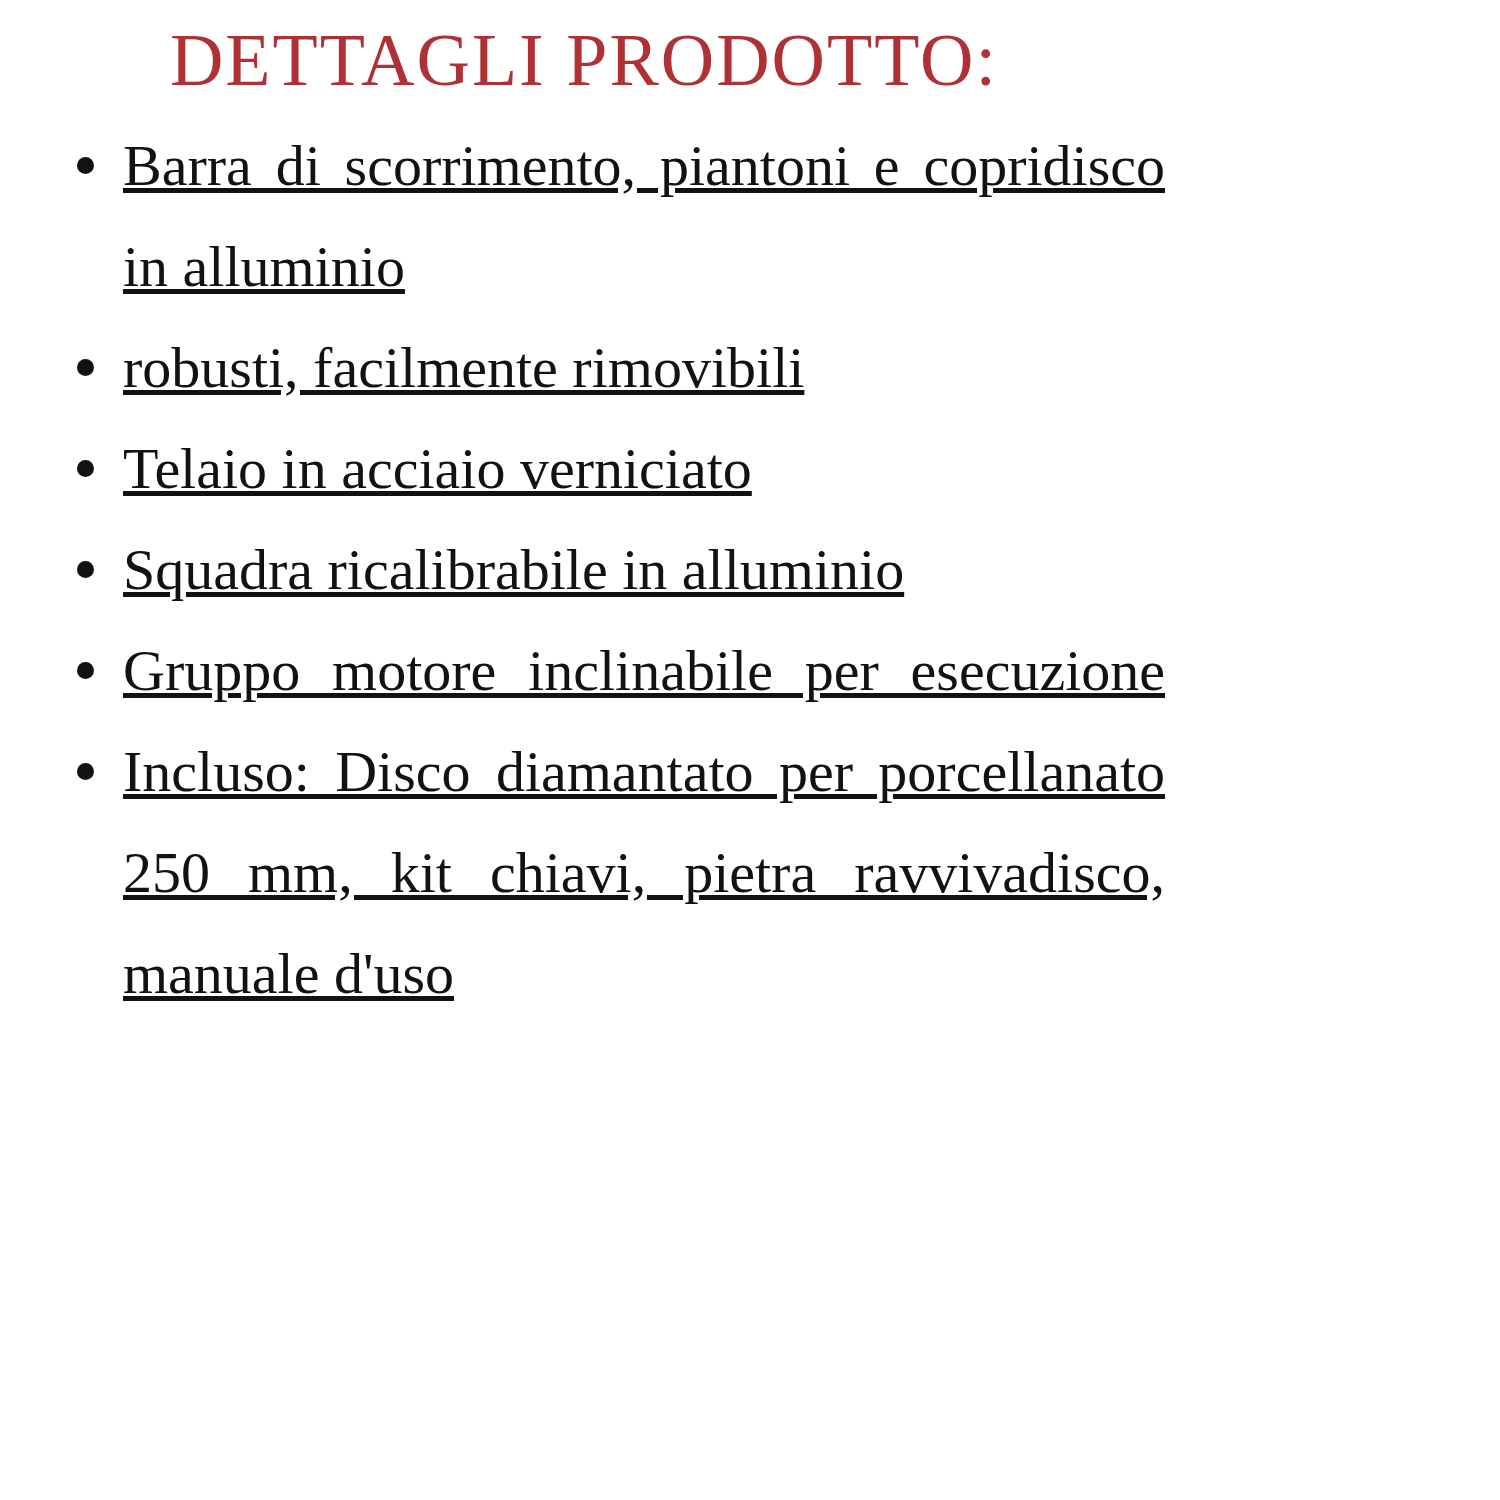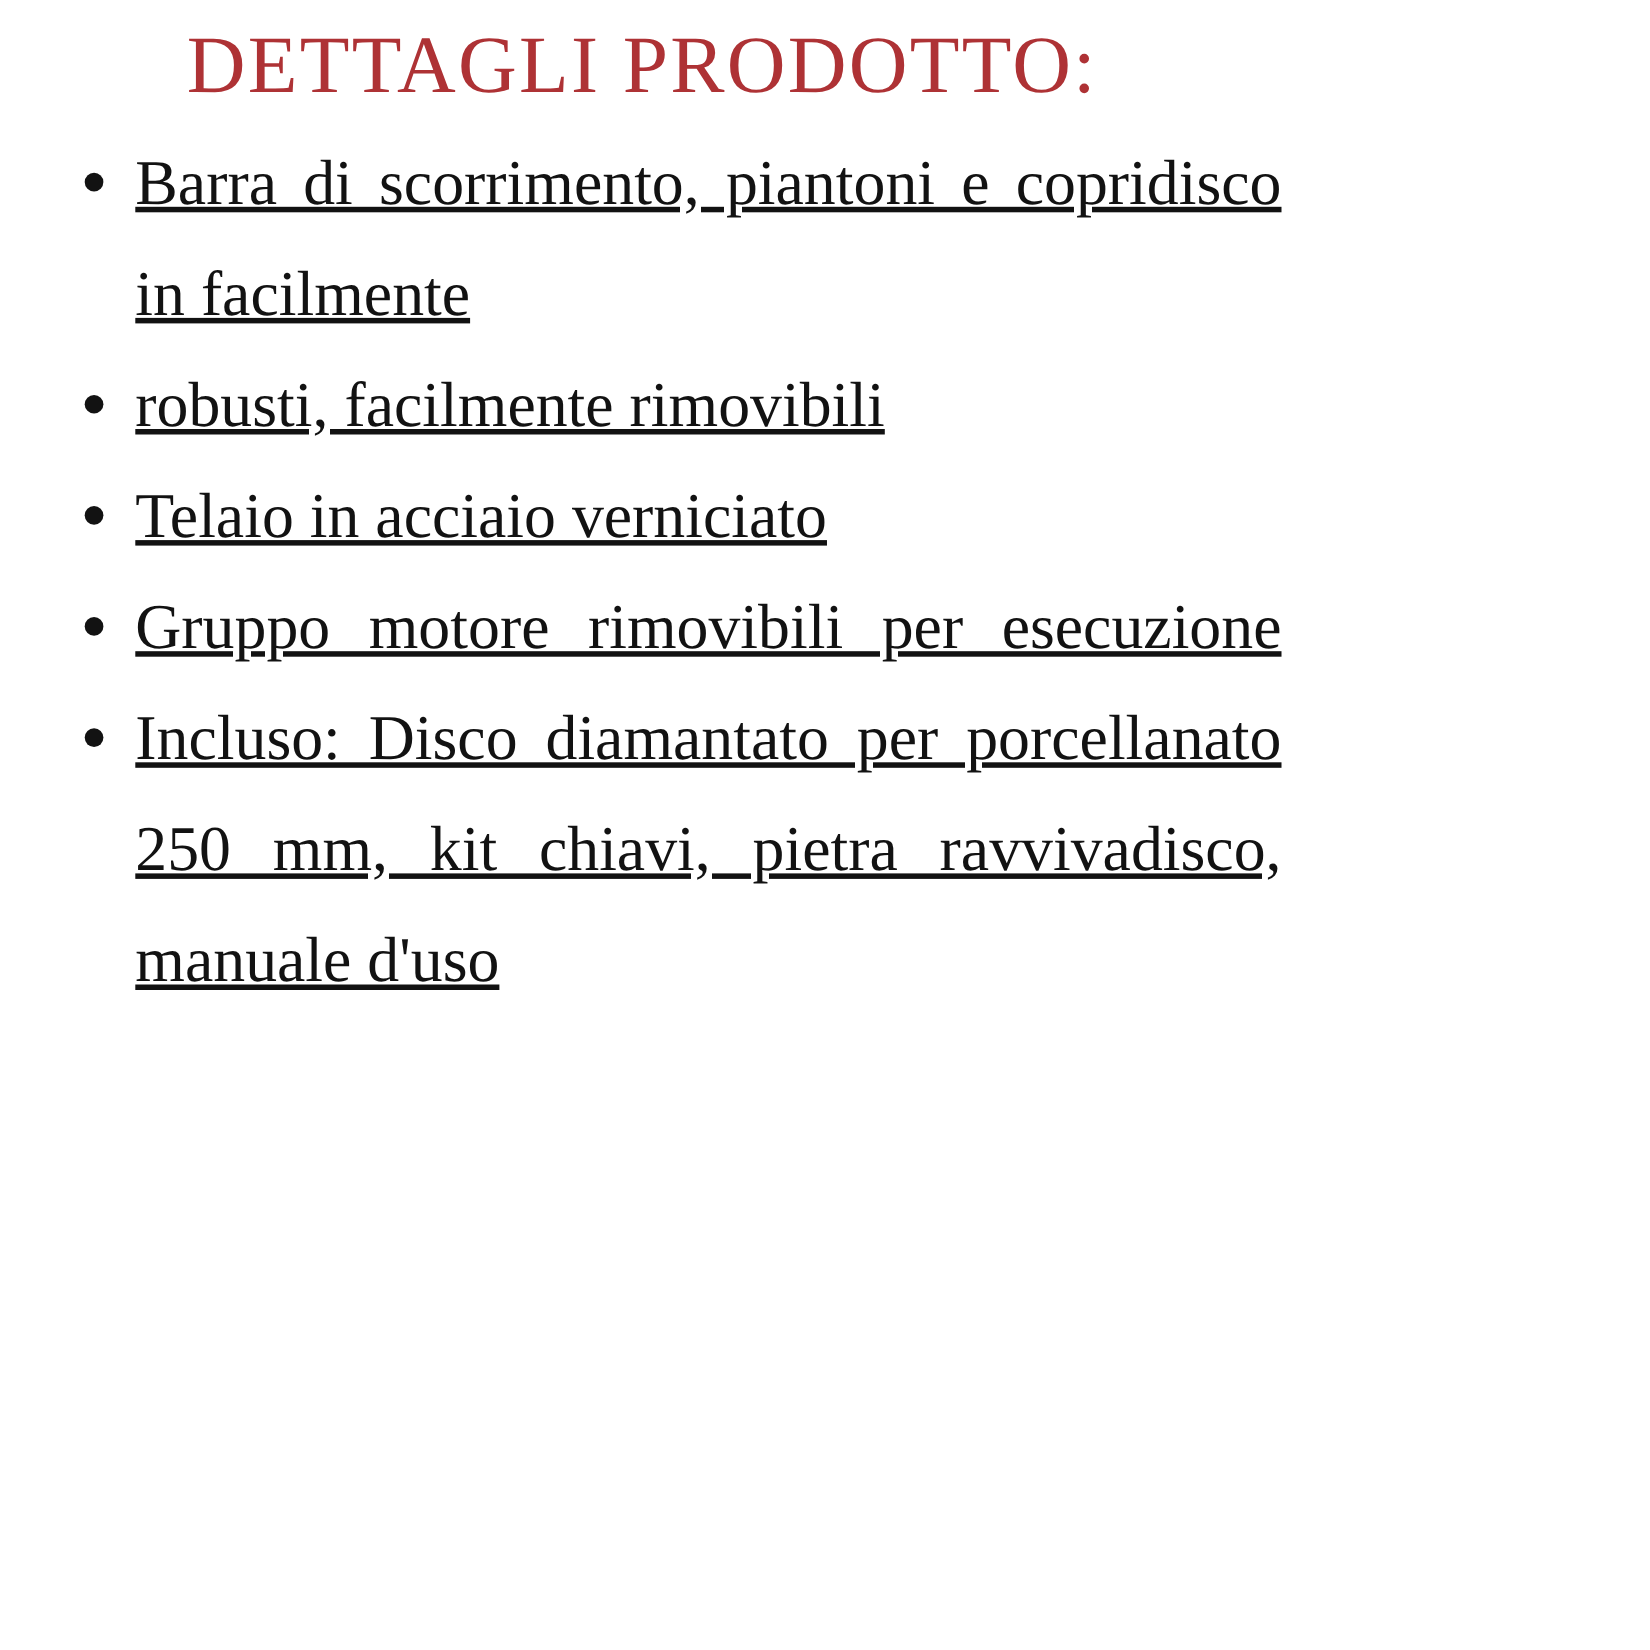--- a/index.html
+++ b/index.html
@@ -69,30 +69,33 @@
   }
 </style>
 </head>
 <body>
 
 <div class="page">
   <h1 class="page-title">DETTAGLI PRODOTTO:</h1>
   <ul class="details-list">
       <li class="detail-item">
         <span class="detail-line">Barra di scorrimento, piantoni e copridisco</span>
-        <span class="detail-line last">in facilmente</span>
+        <span class="detail-line last">in alluminio</span>
       </li>
       <li class="detail-item">
         <span class="detail-line last">robusti, facilmente rimovibili</span>
       </li>
       <li class="detail-item">
         <span class="detail-line last">Telaio in acciaio verniciato</span>
       </li>
       <li class="detail-item">
-        <span class="detail-line">Gruppo motore rimovibili per esecuzione</span>
+        <span class="detail-line last">Squadra ricalibrabile in alluminio</span>
+      </li>
+      <li class="detail-item">
+        <span class="detail-line">Gruppo motore inclinabile per esecuzione</span>
       </li>
       <li class="detail-item">
         <span class="detail-line">Incluso: Disco diamantato per porcellanato</span>
         <span class="detail-line">250 mm, kit chiavi, pietra ravvivadisco,</span>
         <span class="detail-line last">manuale d'uso</span>
       </li>
     </ul>
 </div>
 
 </body></html>

